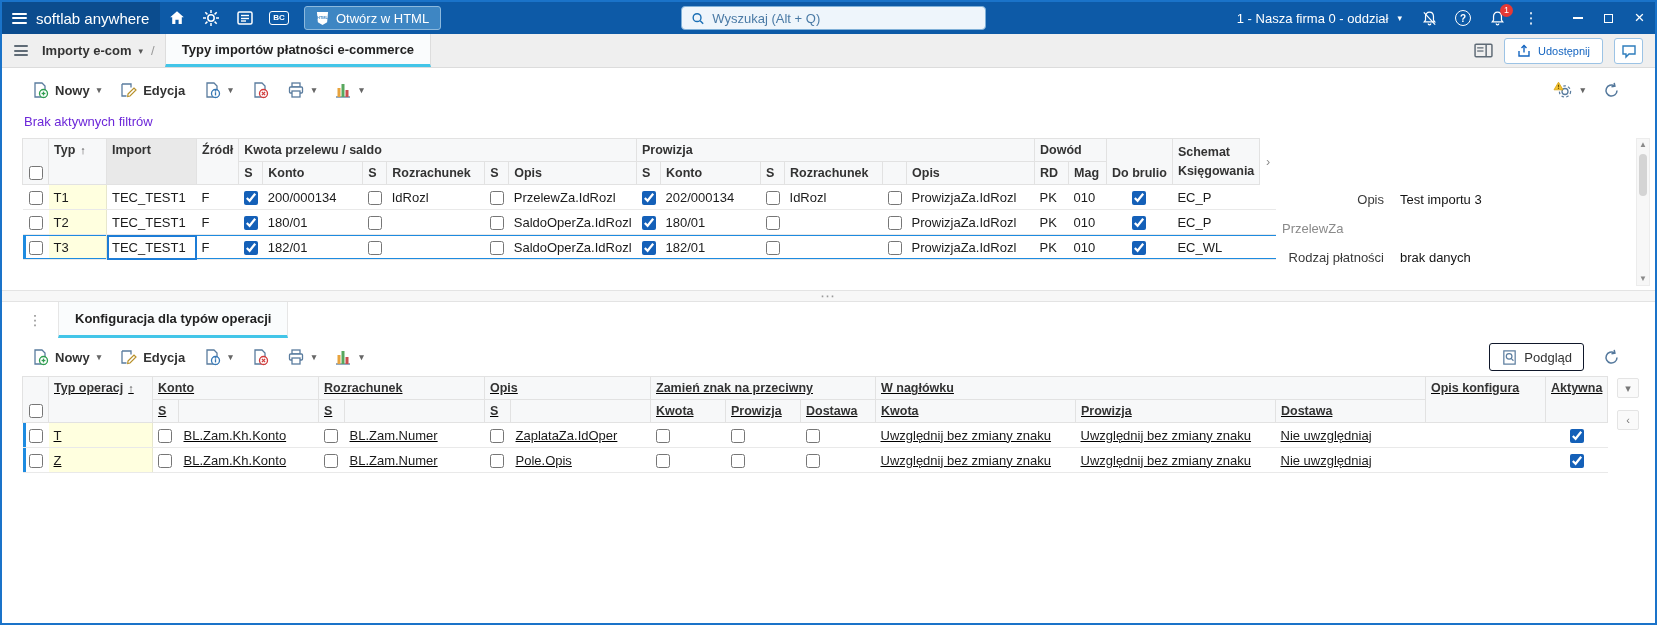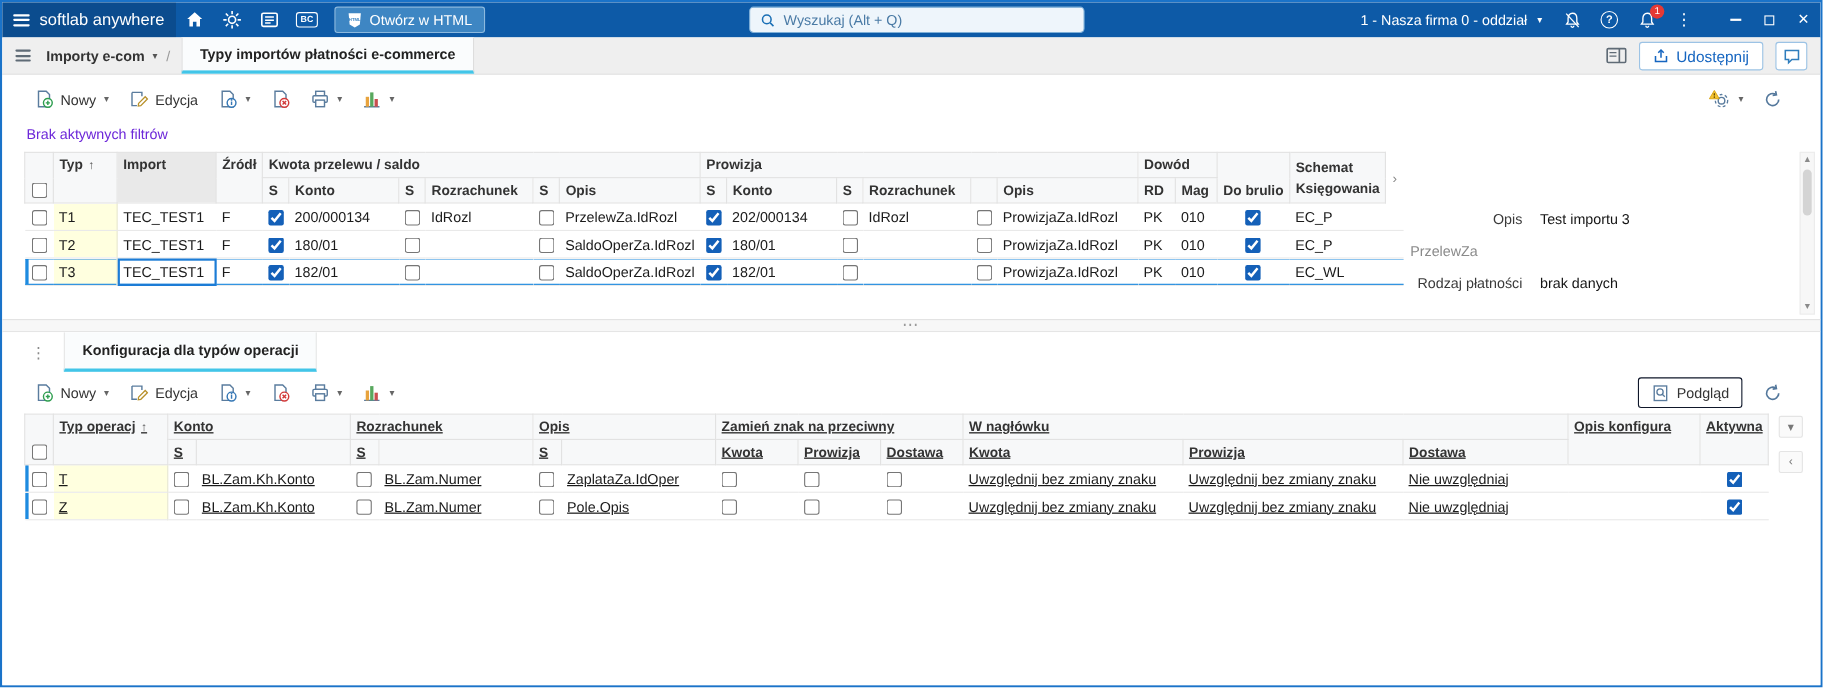--- a/index.html
+++ b/index.html
@@ -35,26 +35,26 @@
   
   .tabbar{position:absolute;top:32px;left:0;right:0;height:34px;background:#efefef;border-bottom:1px solid #dcdcdc;display:flex;align-items:center;}
   .tabbar-burger{width:38px;height:100%;}
   .breadcrumb{display:flex;align-items:center;gap:7px;font-size:13px;font-weight:bold;color:#333;padding:0 8px 0 2px;}
   .caret-g{font-size:9px;color:#555;font-weight:normal;}
   .bc-sep{color:#999;font-size:13px;margin-right:10px;}
   .tab-active{height:100%;display:flex;align-items:center;background:#fafcfd;border-left:1px solid #ddd;border-right:1px solid #ddd;border-bottom:3px solid #42c5e8;padding:0 16px;font-size:13px;font-weight:bold;color:#222;white-space:nowrap;}
   .tabbar-right{margin-left:auto;display:flex;align-items:center;gap:11px;padding-right:12px;}
   .icon-btn{display:flex;align-items:center;justify-content:center;}
   .icon-btn.boxed{width:29px;height:26px;background:#fff;border:1px solid #9cc3e5;border-radius:3px;}
-  .share-btn{display:flex;align-items:center;gap:7px;background:#fff;border:1px solid #9cc3e5;border-radius:3px;height:26px;padding:0 12px;color:#1565c0;font-size:14px;}
+  .share-btn{display:flex;align-items:center;gap:7px;background:#fff;border:1px solid #9cc3e5;border-radius:3px;height:26px;padding:0 12px;color:#1565c0;font-size:11px;}
 
   
   .toolbar{display:flex;align-items:center;height:44px;padding:0 26px 0 20px;}
   .toolbar.low{height:38px;}
-  .tool-btn{display:flex;align-items:center;gap:6px;height:30px;padding:0 9px;font-size:13px;color:#333;}
+  .tool-btn{display:flex;align-items:center;gap:6px;height:30px;padding:0 9px;font-size:13px;color:#333;font-weight:bold;}
   .tool-caret{font-size:9px;color:#666;margin-left:1px;}
   .spacer{flex:1;}
   .preview-btn{display:flex;align-items:center;gap:6px;height:28px;padding:0 11px;font-size:13px;color:#333;border:1px solid #0f172a;border-radius:3px;background:#fff;margin-right:10px;}
   .filters{padding:2px 22px 8px;font-size:13px;color:#6d28d9;height:26px;}
 
   
   .upper-pane{position:absolute;top:66px;left:0;right:0;height:222px;background:#fff;overflow:hidden;}
   .splitter{position:absolute;top:288px;left:0;right:0;height:12px;background:#f7f7f7;border-top:1px solid #e3e3e3;border-bottom:1px solid #e3e3e3;display:flex;align-items:center;justify-content:center;color:#9a9a9a;font-size:15px;letter-spacing:2px;line-height:0;}
   .lower-pane{position:absolute;top:300px;left:0;right:0;bottom:0;background:#fff;overflow:hidden;}
   .lower-tabrow{display:flex;align-items:center;height:36px;}

